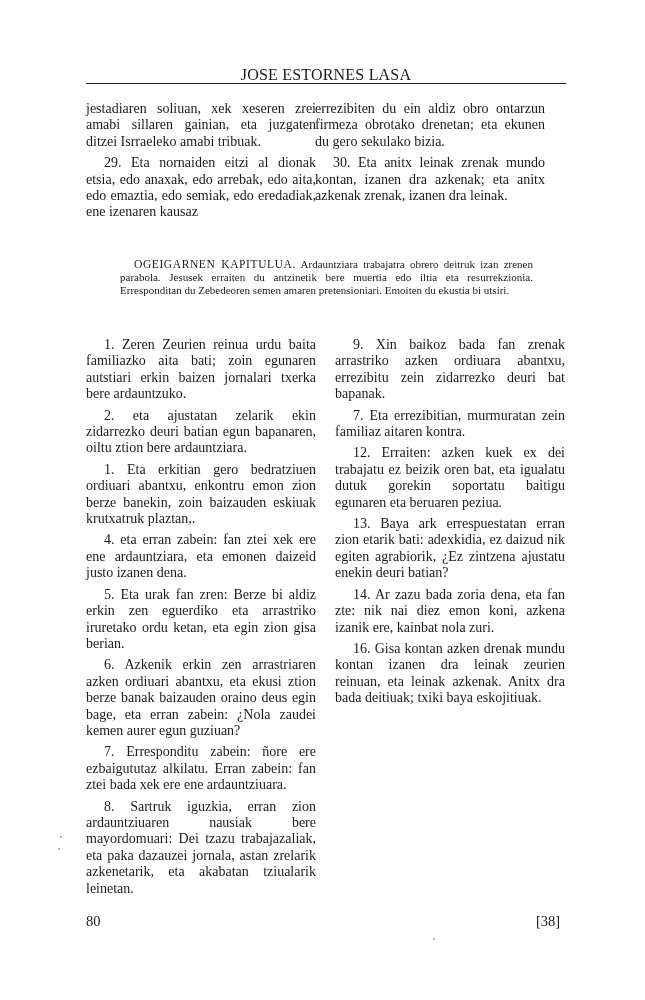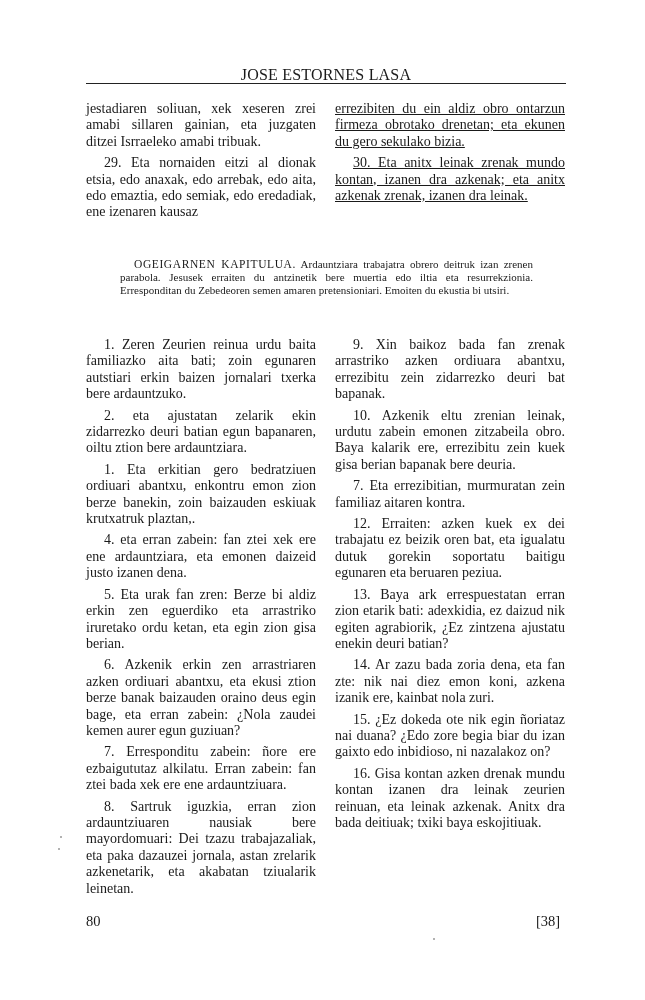--- a/index.html
+++ b/index.html
@@ -18,21 +18,21 @@
   }
   .col {
     position: absolute; width: 230px;
     font-size: 14px; line-height: 16.4px;
     text-align: justify; hyphens: none;
   }
   .col p { margin: 0; text-indent: 0; }
   .col p.para { text-indent: 18px; margin-top: 5px; }
   .col p.cont { text-indent: 0; }
   .top-left { left: 86px; top: 101px; }
-  .top-right { left: 335px; top: 101px; text-decoration: underline; }
+  .top-right { left: 315px; top: 101px; }
   .summary {
     position: absolute; left: 120px; top: 258px; width: 413px;
     font-size: 11px; line-height: 13px; text-align: justify;
   }
   .summary .title { letter-spacing: 0.6px; font-size: 11.5px; }
   .summary p { margin: 0; text-indent: 14px; }
   .bottom-left { left: 86px; top: 337px; }
   .bottom-right { left: 335px; top: 337px; }
   .folio {
     position: absolute; top: 913px; font-size: 14.5px;
@@ -67,26 +67,24 @@
   <p class="para">1.  Eta erkitian gero bedratziuen ordiuari abantxu, enkontru emon zion berze banekin, zoin baizauden eskiuak krutxatruk plaztan,.</p>
   <p class="para">4.  eta erran zabein: fan ztei xek ere ene ardauntziara, eta emonen daizeid justo izanen dena.</p>
   <p class="para">5.  Eta urak fan zren: Berze bi aldiz erkin zen eguerdiko eta arrastriko iruretako ordu ketan, eta egin zion gisa berian.</p>
   <p class="para">6.  Azkenik erkin zen arrastriaren azken ordiuari abantxu, eta ekusi ztion berze banak baizauden oraino deus egin bage, eta erran zabein: ¿Nola zaudei kemen aurer egun guziuan?</p>
   <p class="para">7.  Erresponditu zabein: ñore ere ezbaigututaz alkilatu. Erran zabein: fan ztei bada xek ere ene ardauntziuara.</p>
   <p class="para">8.  Sartruk iguzkia, erran zion ardauntziuaren nausiak bere mayordomuari: Dei tzazu trabajazaliak, eta paka dazauzei jornala, astan zrelarik azkenetarik, eta akabatan tziualarik leinetan.</p>
 </div>
 
 <div class="col bottom-right">
   <p class="para" style="margin-top:0">9.  Xin baikoz bada fan zrenak arrastriko azken ordiuara abantxu, errezibitu zein zidarrezko deuri bat bapanak.</p>
-  <p class="para">10.  Azkenik eltu zrenian leinak, urdutu zabein emonen zitzabeila obro. Baya kalarik ere, errezibitu zein kuek gisa berian bapanak bere deuria.</p>
   <p class="para">7.  Eta errezibitian, murmuratan zein familiaz aitaren kontra.</p>
   <p class="para">12.  Erraiten: azken kuek ex dei trabajatu ez beizik oren bat, eta igualatu dutuk gorekin soportatu baitigu egunaren eta beruaren peziua.</p>
   <p class="para">13.  Baya ark errespuestatan erran zion etarik bati: adexkidia, ez daizud nik egiten agrabiorik, ¿Ez zintzena ajustatu enekin deuri batian?</p>
   <p class="para">14.  Ar zazu bada zoria dena, eta fan zte: nik nai diez emon koni, azkena izanik ere, kainbat nola zuri.</p>
-  <p class="para">15.  ¿Ez dokeda ote nik egin ñoriataz nai duana? ¿Edo zore begia biar du izan gaixto edo inbidioso, ni nazalakoz on?</p>
   <p class="para">16.  Gisa kontan azken drenak mundu kontan izanen dra leinak zeurien reinuan, eta leinak azkenak. Anitx dra bada deitiuak; txiki baya eskojitiuak.</p>
 </div>
 
 <div class="folio folio-left">80</div>
 <div class="folio folio-right">[38]</div>
 
 <div class="speck" style="left:60px; top:836px;"></div>
 <div class="speck" style="left:58px; top:848px;"></div>
 <div class="speck" style="left:433px; top:938px;"></div>
 

